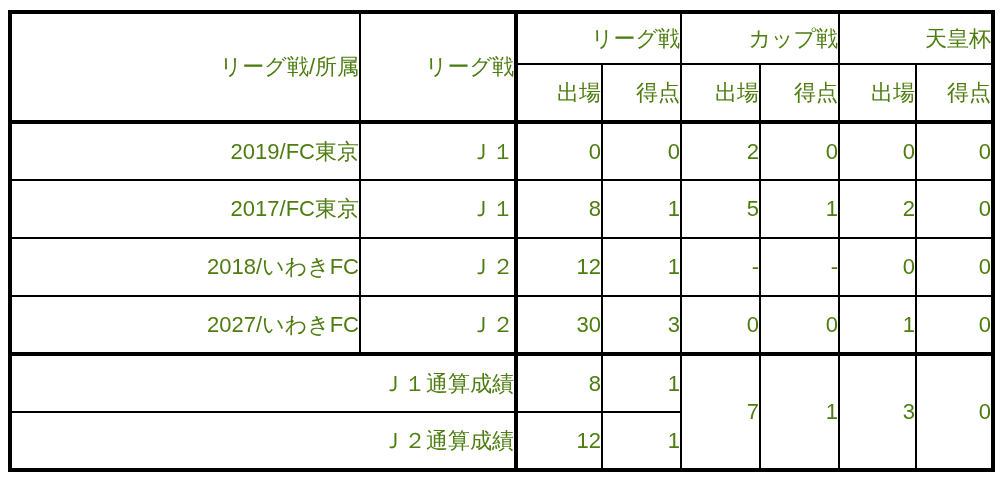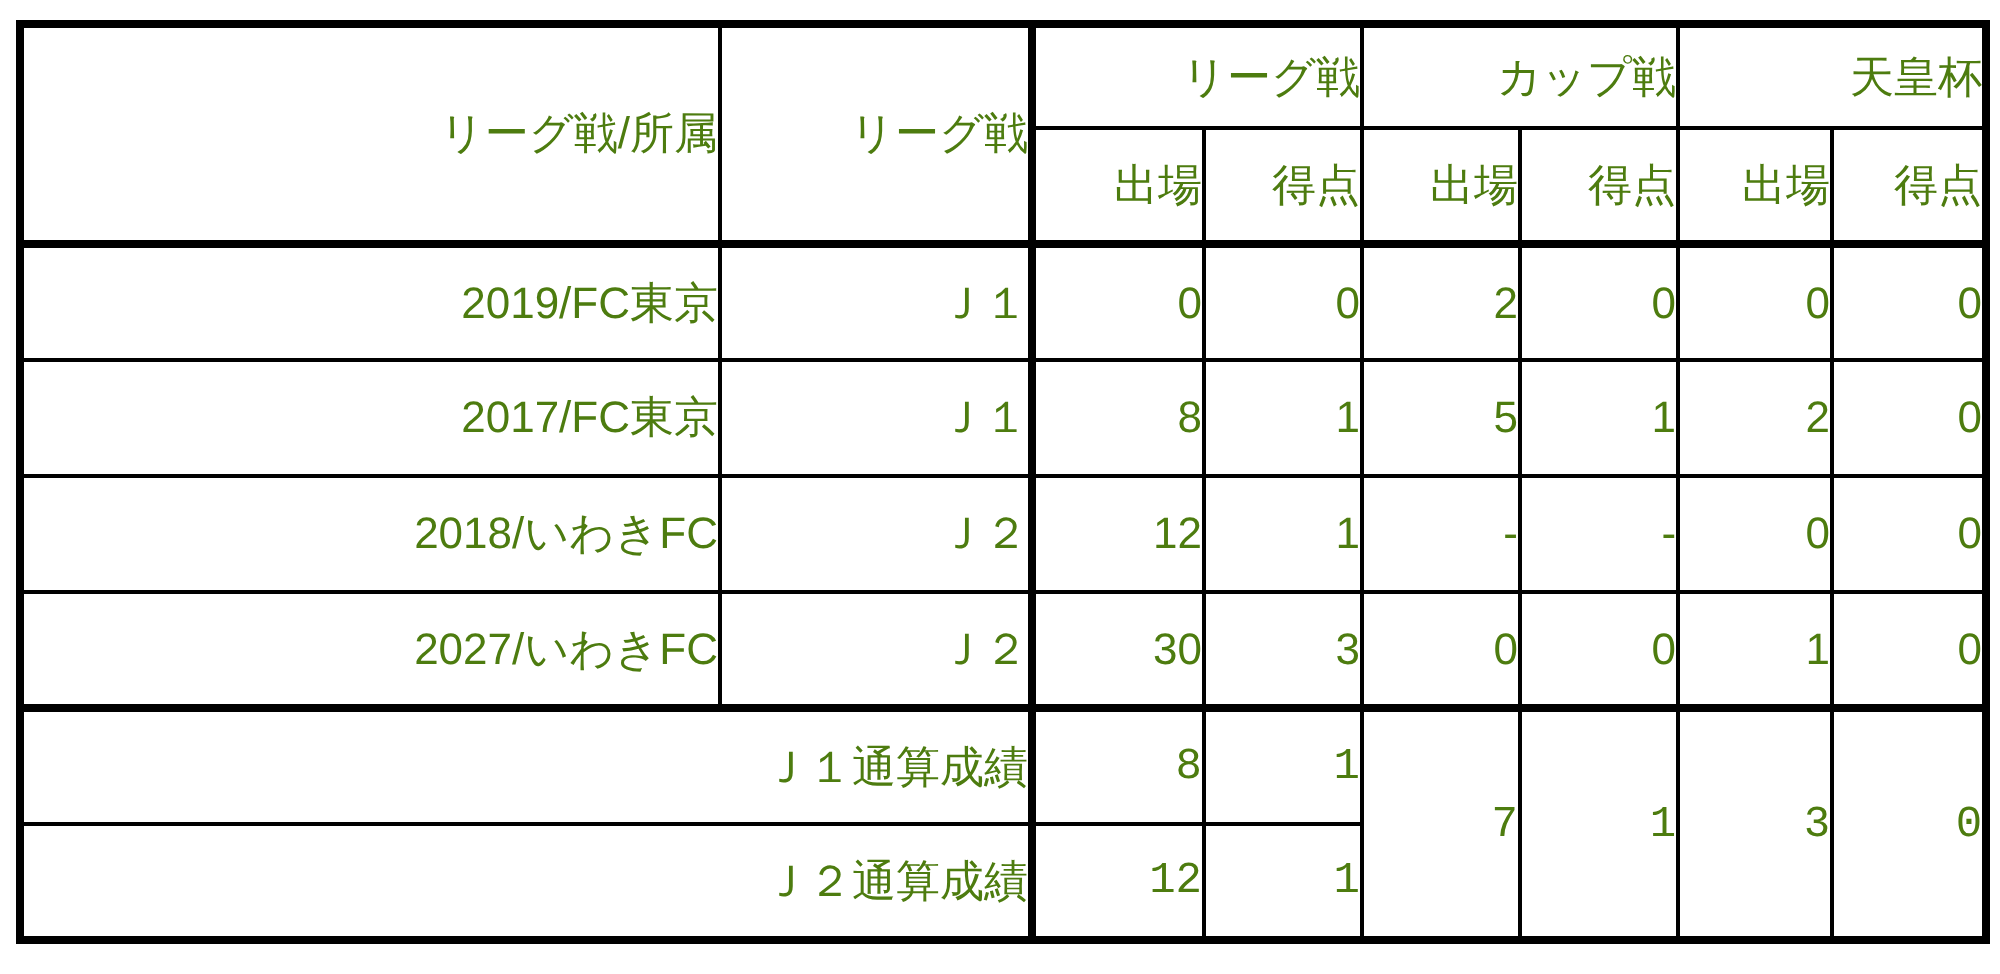--- a/index.html
+++ b/index.html
@@ -34,21 +34,21 @@
     font-weight: normal;
     font-size: 22px;
     color: #4d7c0f;
     padding: 0;
     overflow: hidden;
     white-space: nowrap;
   }
   tr.hrow1 { height: 52px; }
   tr.hrow2 { height: 58px; }
   tr.drow  { height: 58px; }
-  tr.srow  { height: 58px; font-family: Liberation Mono, monospace; }
+  tr.srow  { height: 58px; }
   .thickB { border-bottom-width: 4px !important; }
   .thickR { border-right-width: 4px !important; }
 </style>
 </head>
 <body>
 
 <div class="stage">
   <table class="stats">
     <colgroup>
       <col style="width:350px">

